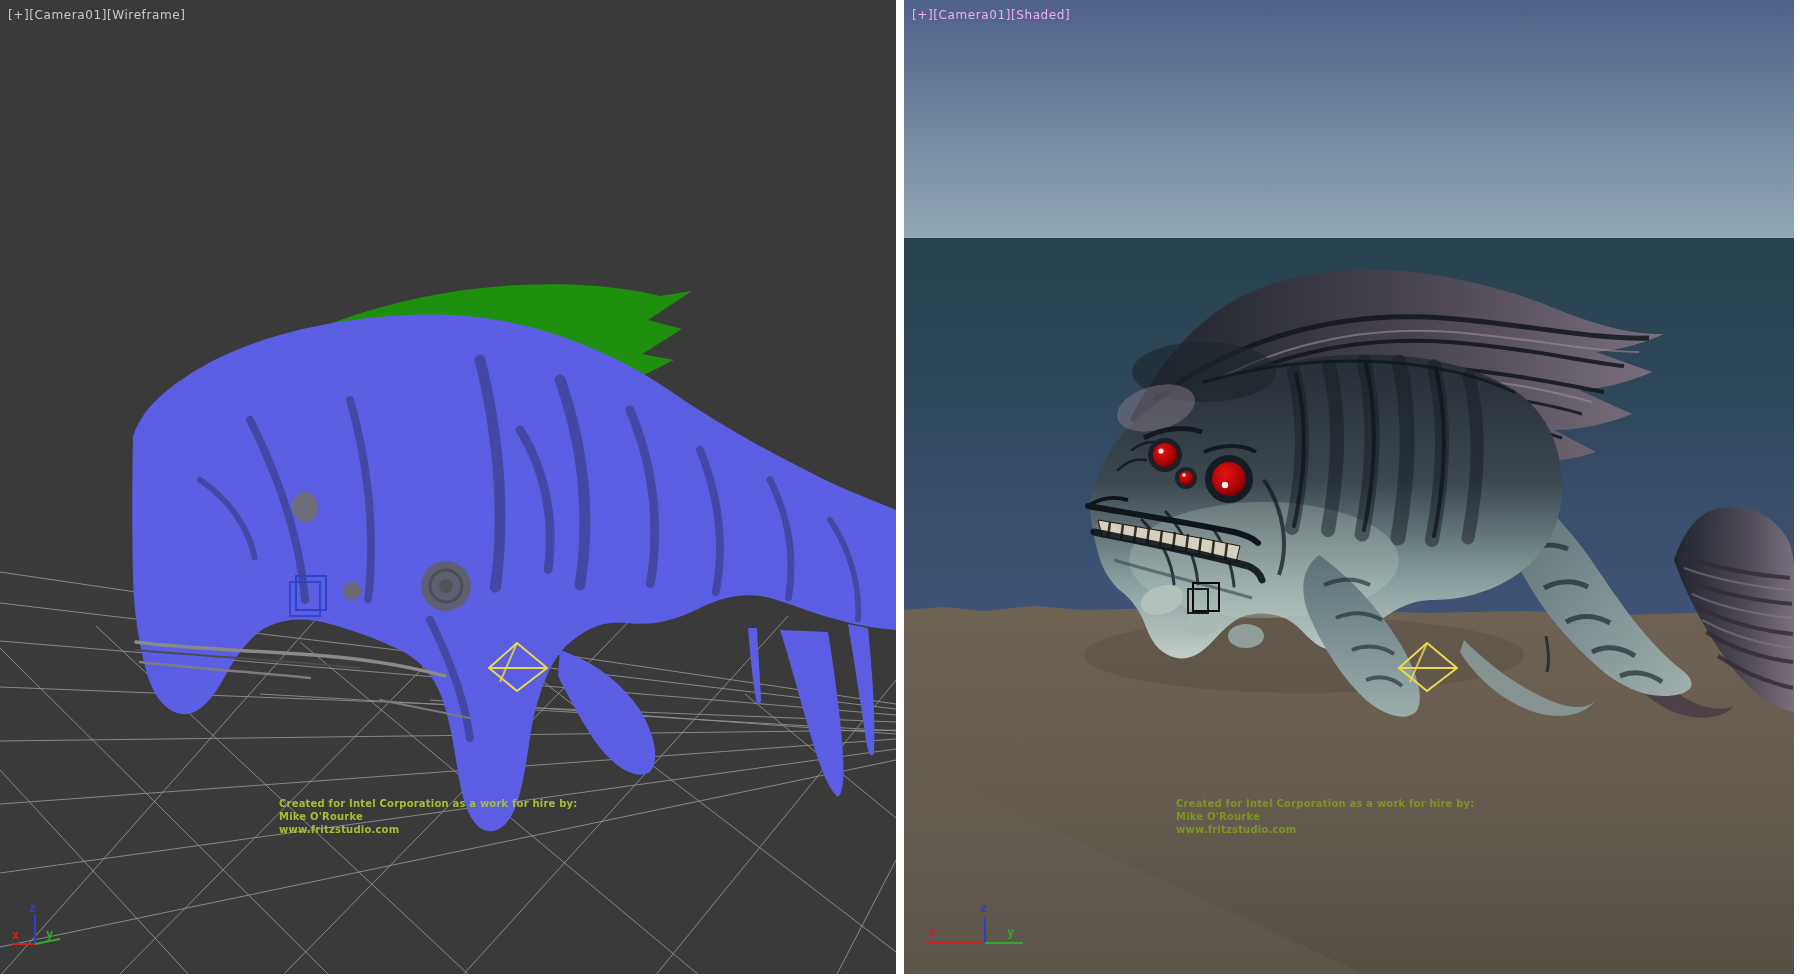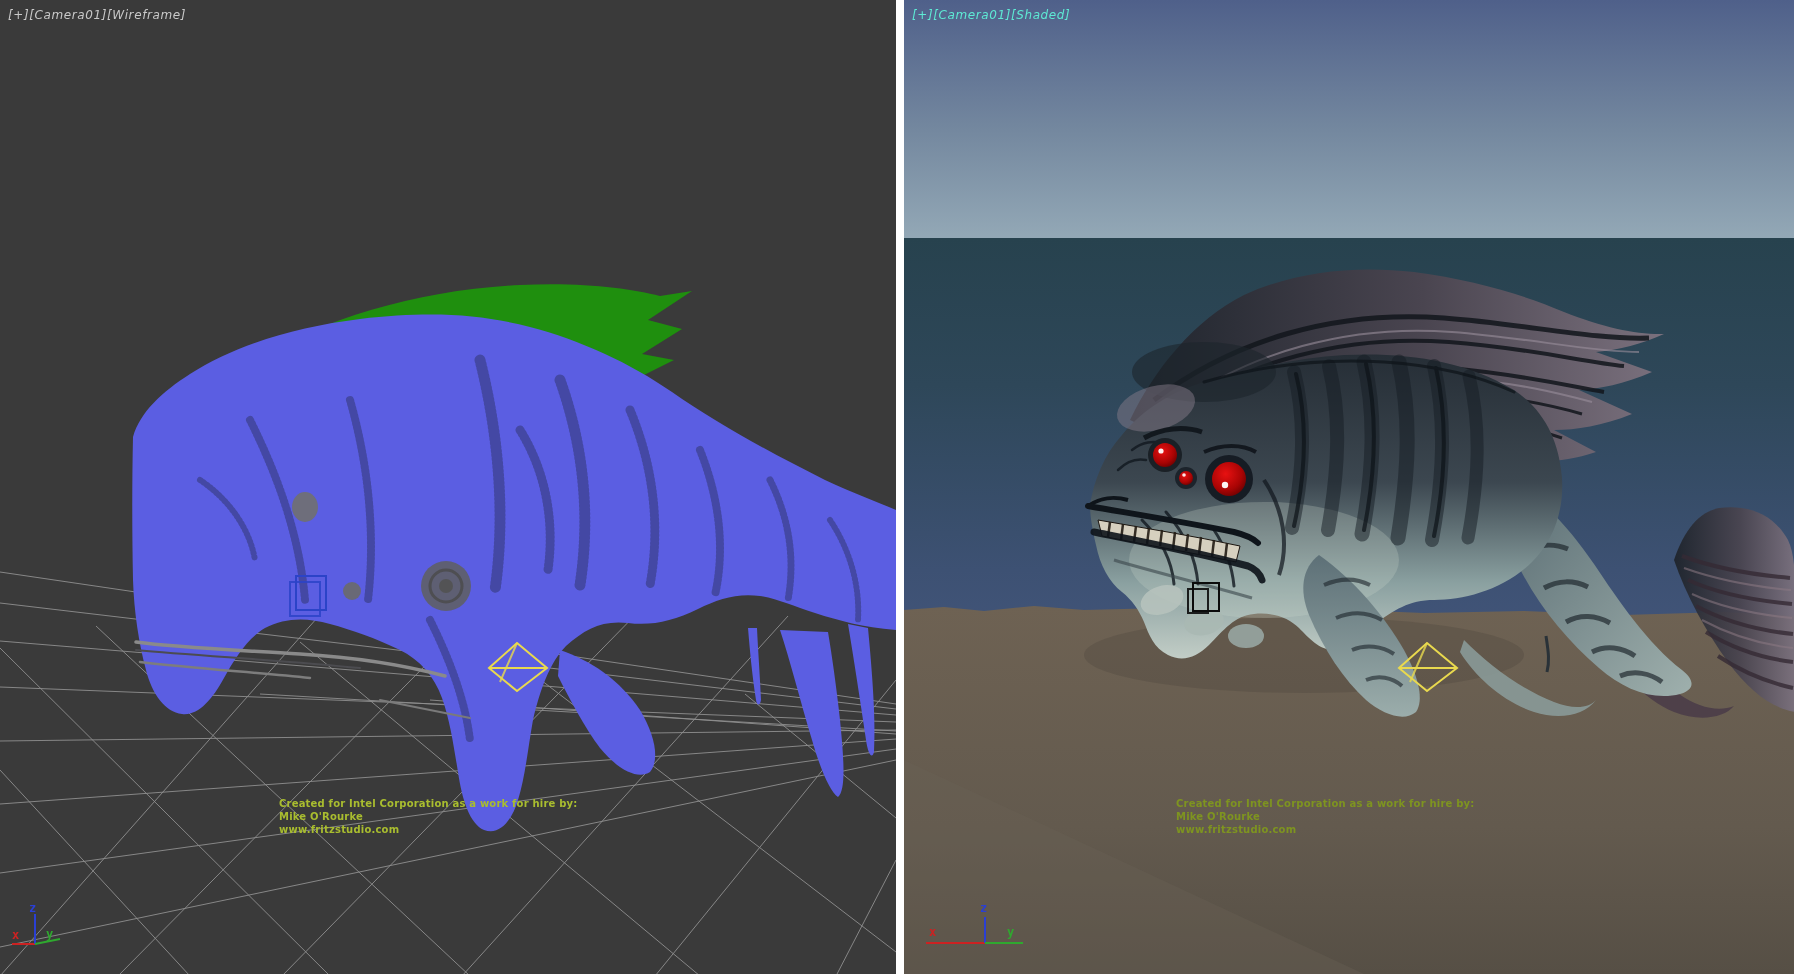--- a/index.html
+++ b/index.html
@@ -2,23 +2,23 @@
 <html><head>
 <meta charset="utf-8">
 <style>
   html,body{margin:0;padding:0;}
   body{width:1800px;height:978px;overflow:hidden;background:#ffffff;position:relative;
        font-family:"DejaVu Sans","Liberation Sans",sans-serif;}
   .viewport{position:absolute;top:0;height:974px;overflow:hidden;}
   #vp-left{left:0;width:896px;background:#3a3a3a;}
   #vp-right{left:904px;width:890px;background:#46587d;}
   .vp-label{position:absolute;left:8px;top:8px;font-size:12px;letter-spacing:.6px;
-            z-index:30;user-select:none;cursor:pointer;font-style:italic;}
+            z-index:30;user-select:none;cursor:pointer;}
   #vp-left .vp-label{color:#c9c9c9;}
-  #vp-right .vp-label{color:#5eead4;}
+  #vp-right .vp-label{color:#f0abfc;}
   .overlay-note{position:absolute;z-index:25;font-size:10px;font-weight:bold;
                 line-height:13px;letter-spacing:.2px;white-space:pre;}
   #vp-left .overlay-note{left:279px;top:797px;color:#a9bd2f;}
   #vp-right .overlay-note{left:272px;top:797px;color:#7e9420;}
   svg{position:absolute;left:0;top:0;}
   .gridline{stroke:#8f8f8f;stroke-width:1;fill:none;opacity:.9;}
   .axis-label{font-size:12px;font-weight:bold;font-family:"DejaVu Sans Mono","Liberation Mono",monospace;}
 </style>
 </head>
 <body>

